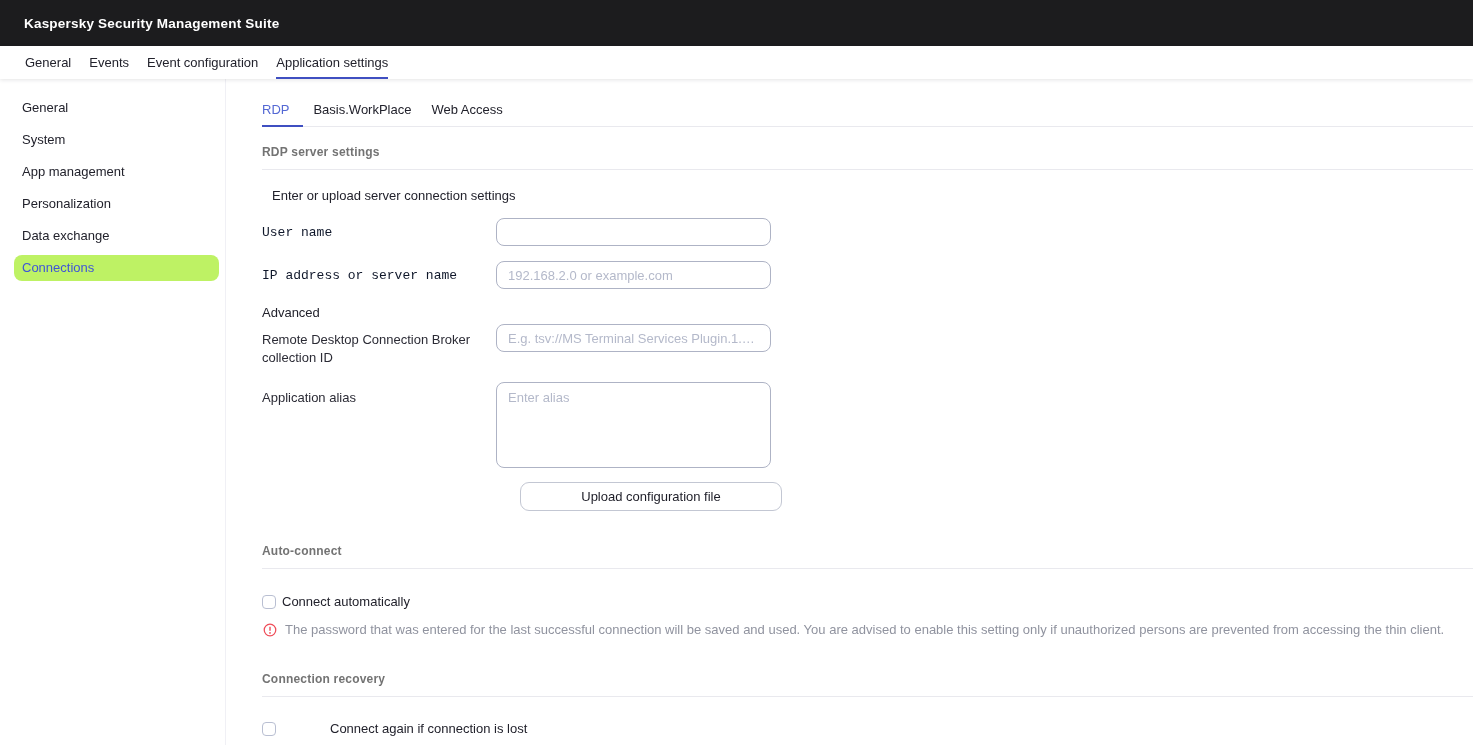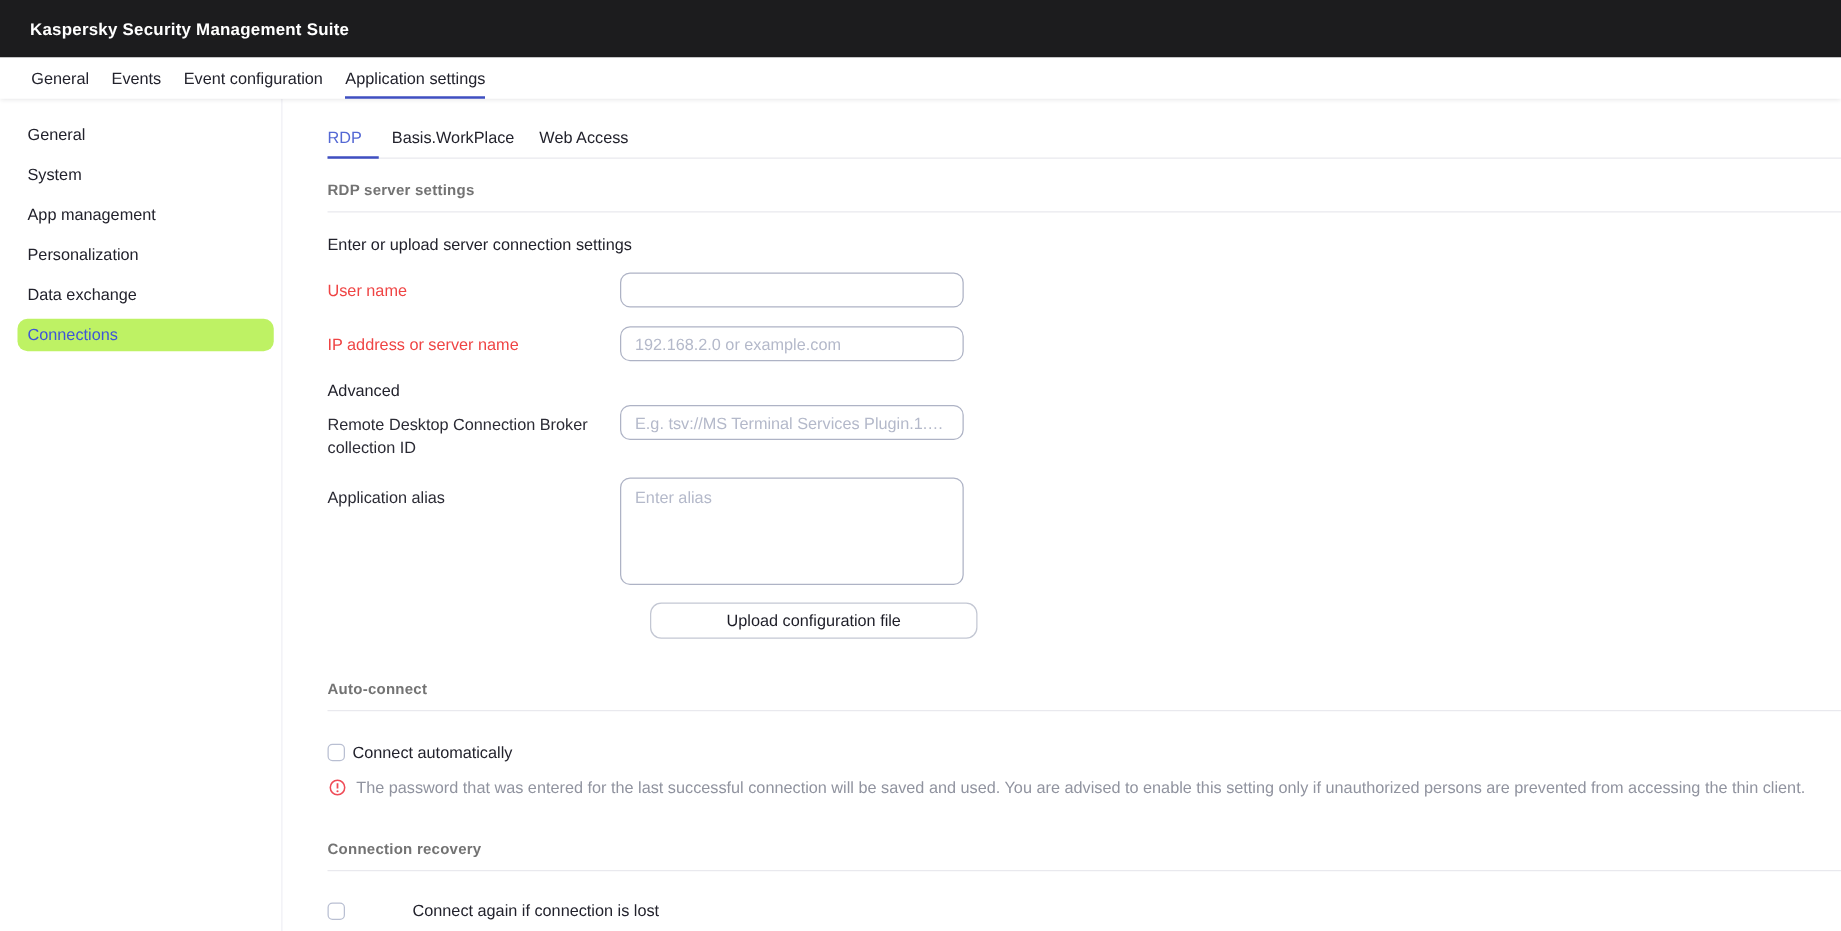--- a/index.html
+++ b/index.html
@@ -31,25 +31,25 @@
   .subtabs { margin-top:16px; display:flex; border-bottom:1px solid #e9e9ee; }
   .subtab { position:relative; padding:7px 10px 9px 10px; font-size:13px; color:#22222c; cursor:pointer; }
   .subtab:first-child { padding-left:0; padding-right:14px; }
   .subtab.active { color:#5468d4; }
   .subtab.active::after { content:""; position:absolute; left:0; right:0; bottom:-1px;
     height:2px; background:#3f4fc1; }
 
   
   .section-title { margin-top:18px; padding-bottom:10px; border-bottom:1px solid #e9e9ee;
     font-size:12px; font-weight:bold; color:#737373; letter-spacing:.2px; }
-  .intro { margin-top:18px; font-size:13px; color:#22222c; }
+  .intro { margin-top:18px; font-size:13px; color:#22222c;margin-left:10px; }
 
   .form-row { display:flex; margin-top:15px; }
   .form-row .lbl { width:234px; padding-top:6px; font-size:13px; line-height:18px; }
-  .lbl.light { color:#ef4444; }
+  .lbl.light { color:#0f172a;font-family:Liberation Mono, monospace; }
   .lbl.dark  { color:#2b2b35; }
   .lbl .note { display:block; }
   .advanced { margin-top:16px; margin-bottom:-11px; font-size:13px; color:#22222c; }
 
   input[type="text"], textarea { width:275px; border:1px solid #aeb3c5; border-radius:8px;
     background:#fff; font-family:"Liberation Sans", sans-serif; font-size:13px; color:#1d1d27; }
   input[type="text"] { height:28px; padding:0 11px; text-overflow:ellipsis; }
   textarea { height:86px; padding:6px 11px; resize:none; line-height:17px; }
   input::placeholder, textarea::placeholder { color:#b4b9ca; opacity:1; }
 

